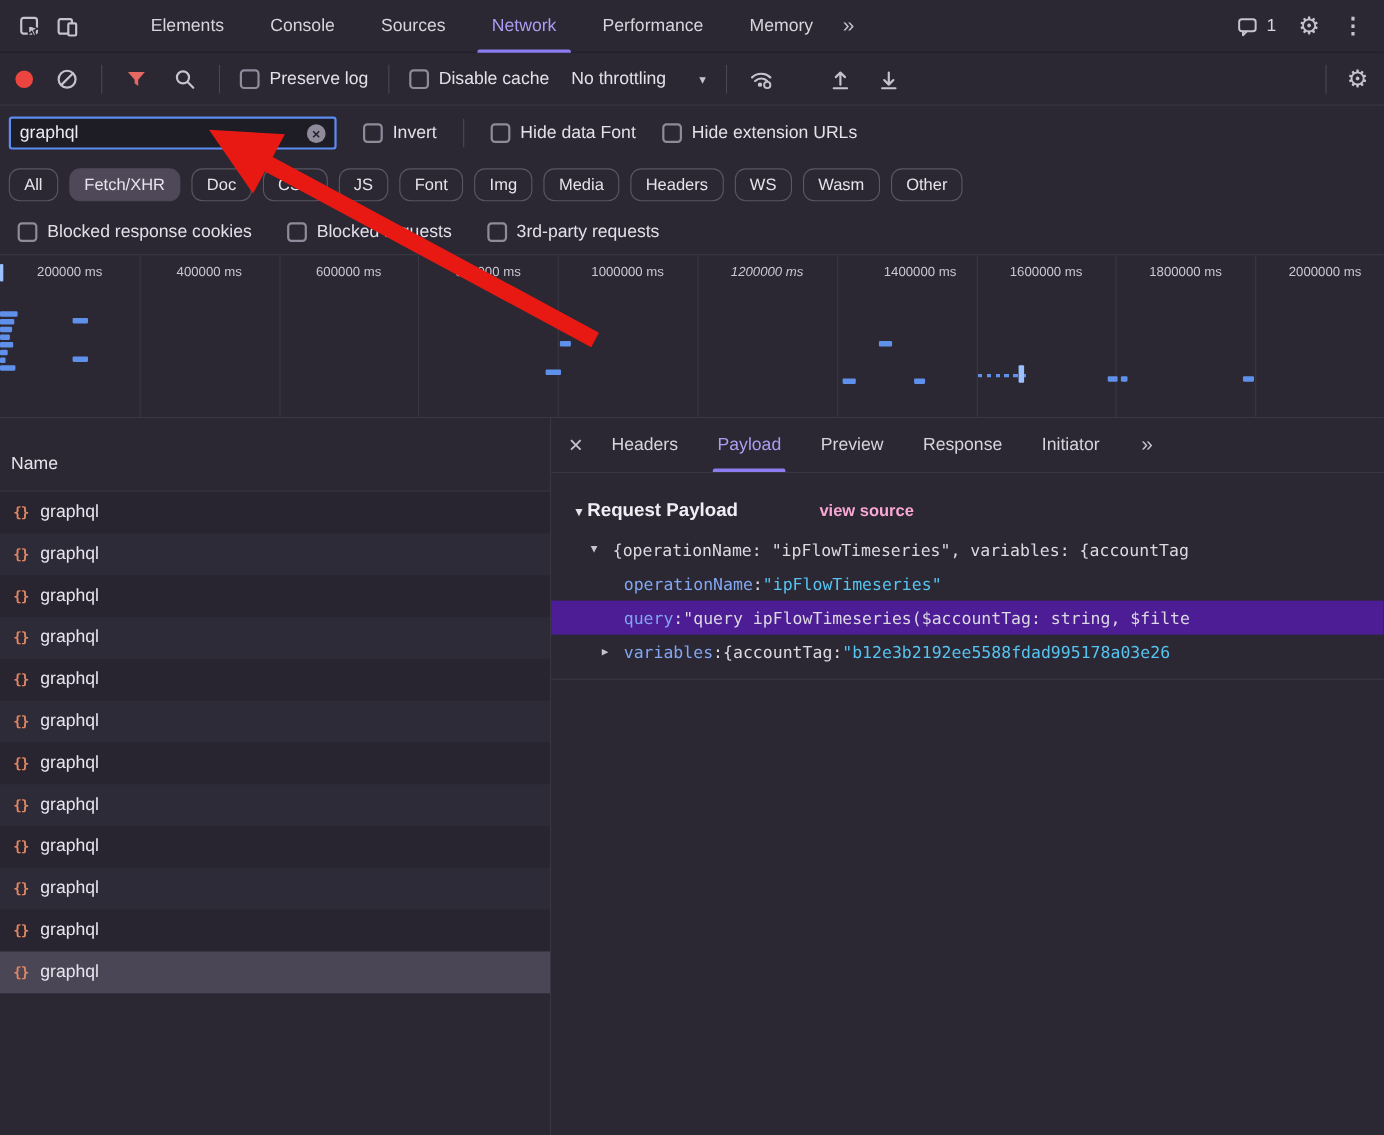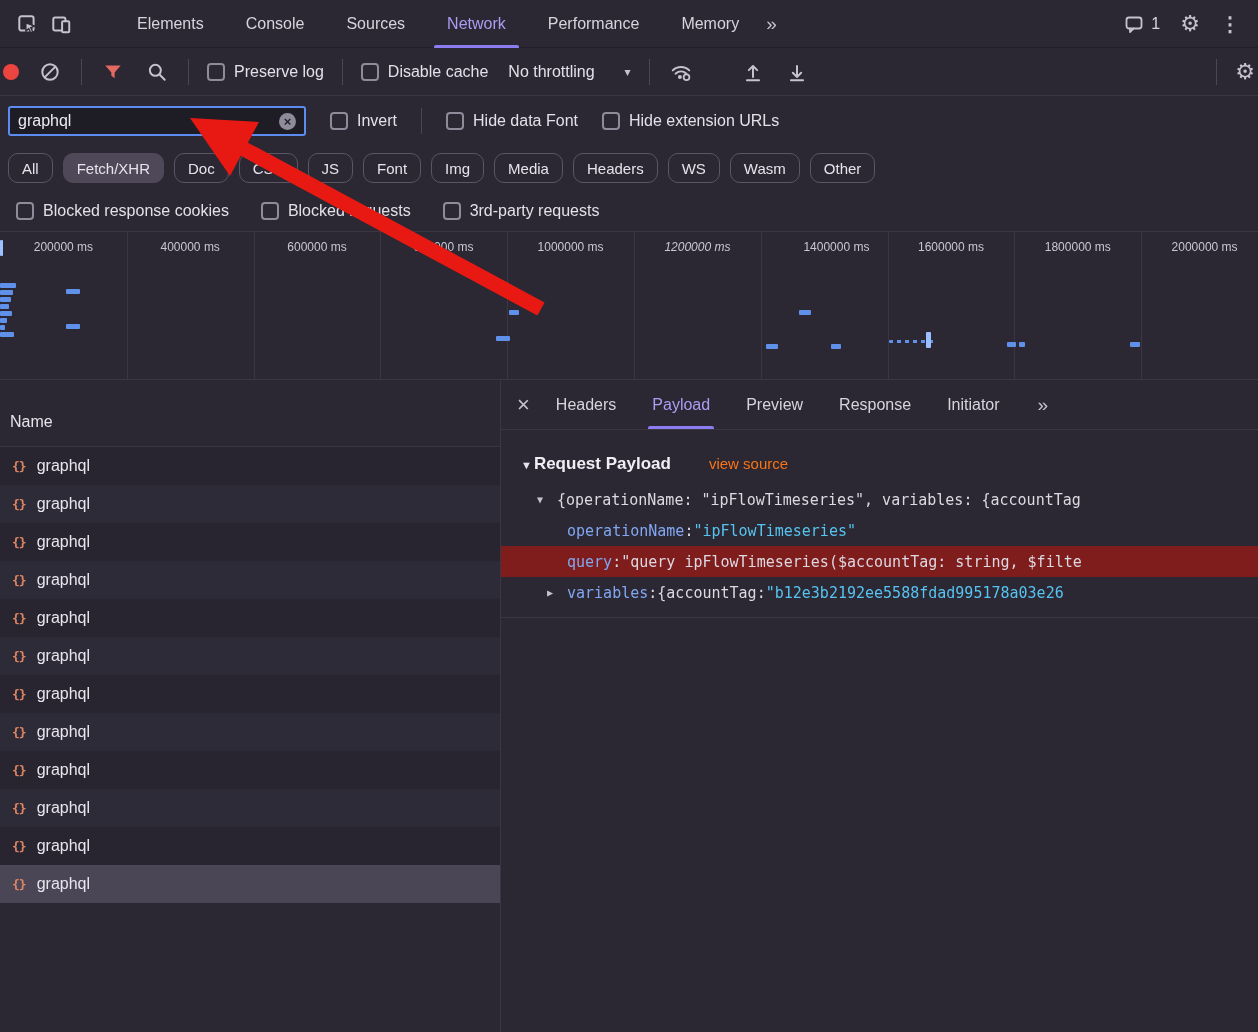--- a/index.html
+++ b/index.html
@@ -16,21 +16,21 @@
   .tab{display:flex;align-items:center;padding:0 21px;font-size:16px;color:#d7d4de;position:relative;height:100%}
   .tab.active{color:#ab9df2}
   .tab.active::after{content:"";position:absolute;left:8px;right:8px;bottom:0;height:3px;background:#8b7cf0;border-radius:2px 2px 0 0}
   .tab-overflow{font-size:19px;color:#c6c2cf;margin-left:6px}
   .tab-right{margin-left:auto;display:flex;align-items:center;gap:20px;padding-right:8px}
   .msg{display:flex;align-items:center;gap:7px;font-size:16px;color:#d7d4de}
   .glyph-gear{font-size:22px;color:#c6c2cf}
   .glyph-kebab{font-size:20px;color:#c6c2cf;font-weight:bold}
 
   
-  .net-toolbar{top:48px;height:48px;display:flex;align-items:center;padding:0 3px;border-bottom:1px solid #3a3742;gap:18px}
+  .net-toolbar{top:48px;height:48px;display:flex;align-items:center;padding:0 14px;border-bottom:1px solid #3a3742;gap:18px}
   .vsep{width:1px;height:26px;background:#4a4654;flex:none}
   .check{display:flex;align-items:center;gap:9px;font-size:16px;color:#e3e0ea;white-space:nowrap}
   .cb{width:18px;height:18px;border:2px solid #8f8b9b;border-radius:4px;background:transparent;flex:none}
   .record-dot{width:16px;height:16px;border-radius:50%;background:#ec4540}
   .throttle{display:flex;align-items:center;gap:30px;font-size:16px;color:#e3e0ea;margin-left:2px}
   .caret{font-size:12px;color:#c6c2cf}
   .spacer{flex:1}
 
   
   .filter-row{top:96px;height:50px;display:flex;align-items:center;padding:0 8px;gap:24px}
@@ -68,26 +68,26 @@
   .details{position:absolute;left:500px;right:0;top:0;bottom:0;border-left:1px solid #3a3742;overflow:hidden}
   .det-tabs{height:50px;display:flex;align-items:center;border-bottom:1px solid #3a3742;padding:0 16px}
   .det-close{font-size:22px;color:#c6c2cf;margin-right:26px;line-height:1}
   .det-tab{margin-right:36px;height:100%;display:flex;align-items:center;font-size:16px;color:#d7d4de;position:relative;white-space:nowrap}
   .det-tab.active{color:#ab9df2}
   .det-tab.active::after{content:"";position:absolute;left:-4px;right:-4px;bottom:0;height:3px;background:#8b7cf0;border-radius:2px 2px 0 0}
   .det-overflow{margin-left:2px;font-size:19px;color:#c6c2cf}
 
   .payload-title{margin:24px 0 10px 20px;display:flex;align-items:baseline;font-size:17px;font-weight:bold;color:#f0eef5}
   .payload-title .tri{font-size:11px;margin-right:2px;color:#e6e3ec;font-weight:normal}
-  .view-source{margin-left:38px;font-weight:normal;font-size:15px;color:#f97316}
+  .view-source{margin-left:74px;font-weight:bold;font-size:15px;color:#f9a8d4}
   .pl-root{font-family:"DejaVu Sans Mono",monospace;font-size:15px;height:31px;display:flex;align-items:center;padding-left:56px;color:#dcd9e3;white-space:nowrap;overflow:hidden;position:relative}
   .pl-root .tri{position:absolute;left:36px;font-size:10px;color:#c6c2cf}
   .pl-row{font-family:"DejaVu Sans Mono",monospace;font-size:15px;height:31px;display:flex;align-items:center;padding-left:66px;white-space:nowrap;overflow:hidden;position:relative}
   .pl-row .tri{position:absolute;left:46px;font-size:10px;color:#c6c2cf}
-  .pl-row.hl{background:#7f1d1d}
+  .pl-row.hl{background:#4c1d95}
   .k{color:#82a7f2}
   .sep{color:#dcd9e3}
   .string{color:#56c3f0}
   .plain{color:#dcd9e3}
   .pl-div{height:1px;background:#3a3742;margin-top:9px}
 
   
   .arrow-overlay{position:absolute;left:0;top:0;z-index:50;pointer-events:none}
 </style>
 </head>

